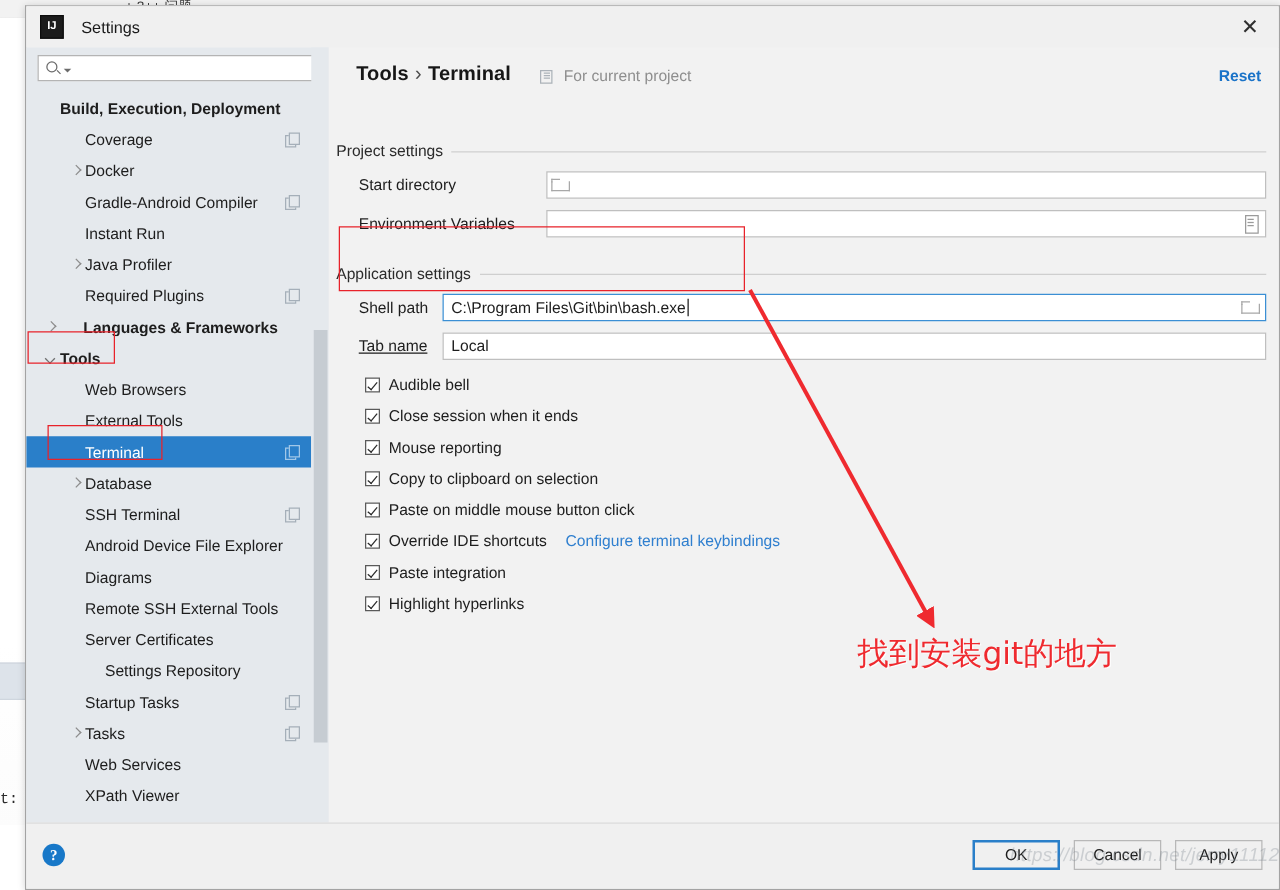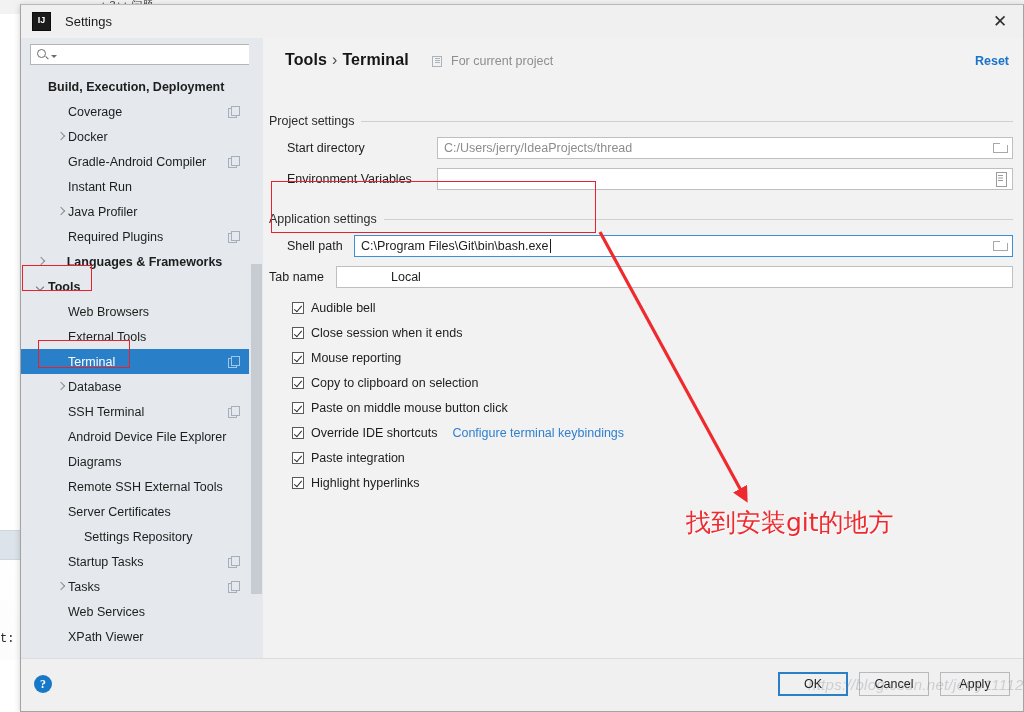--- a/index.html
+++ b/index.html
@@ -728,21 +728,20 @@
 
       <div class="group" style="top:76px;">
         <div class="group-title-row">
           <span class="group-title">Project settings</span>
           <span class="group-rule"></span>
         </div>
 
         <div class="frow">
           <span class="flabel" style="width:150px;margin-left:18px;">Start directory</span>
           <div class="field" style="flex:1;">
-            <input type="text" class="muted" value="C:/Users/jerry/IdeaProjects/thread" style="">
             <span class="browse-icon"></span>
           </div>
         </div>
 
         <div class="frow">
           <span class="flabel" style="width:150px;margin-left:18px;">Environment Variables</span>
           <div class="field" style="flex:1;">
             <input type="text" value="" style="">
             <span class="list-icon"></span>
           </div>
@@ -758,22 +757,22 @@
         <div class="frow">
           <span class="flabel" style="width:67px;margin-left:18px;">Shell path</span>
           <div class="field focused" style="flex:1;">
             <input type="text" id="shell-path-input" value="C:\Program Files\Git\bin\bash.exe" style="">
             <span class="browse-icon"></span>
           <span class="caret-text" style="left: 195px; top: 3px;"></span>
             </div>
         </div>
 
         <div class="frow">
-          <span class="flabel" style="width:67px;">Tab name</span>
-          <div class="field" style="flex:1;padding-left:48px;">
+          <span class="flabel" style="width:67px;margin-left:18px;text-decoration:underline;">Tab name</span>
+          <div class="field" style="flex:1;">
             <input type="text" value="Local" style="">
           </div>
         </div>
       </div>
 
       <div id="cb-host" style="position:absolute;left:29px;top:260px;right:10px;">
           <div class="cb-row">
             <span class="cb checked"></span>
             <span class="cb-label">Audible bell</span>
           </div>

